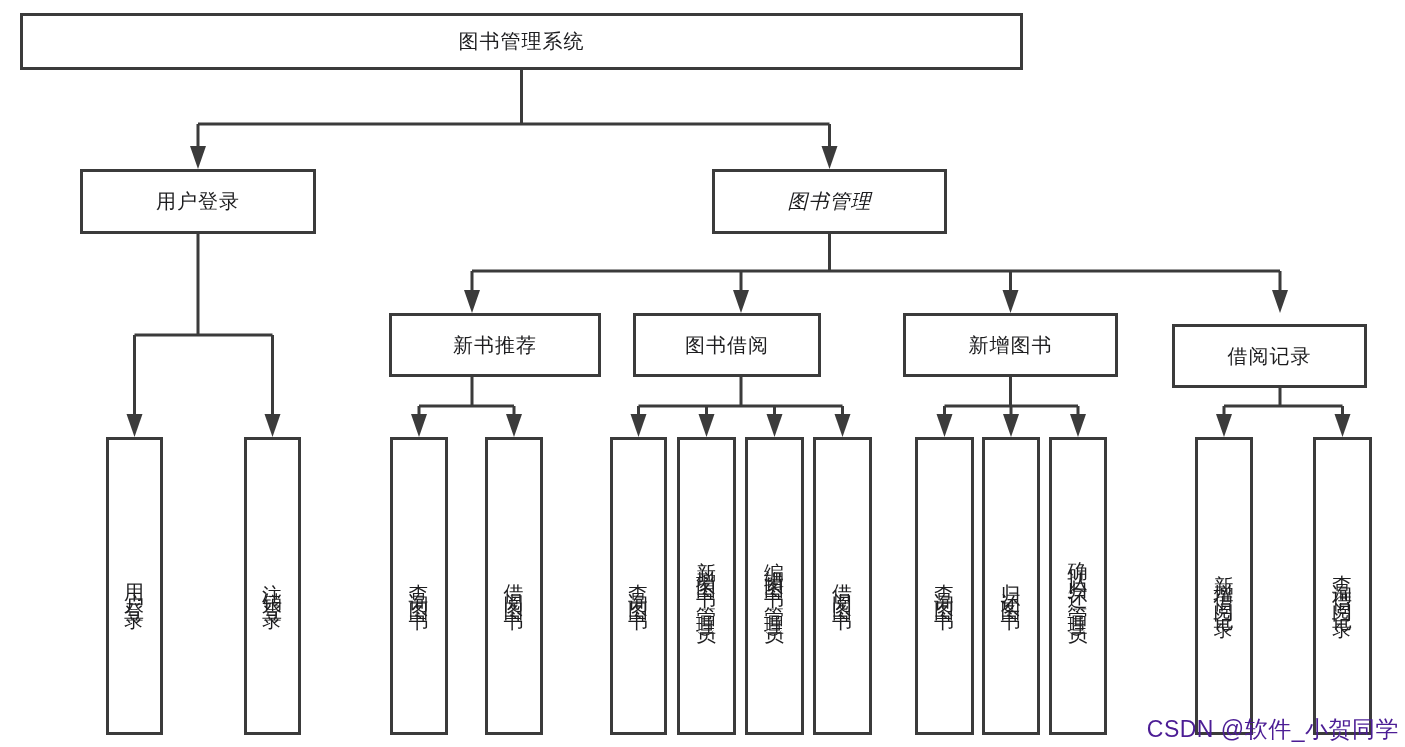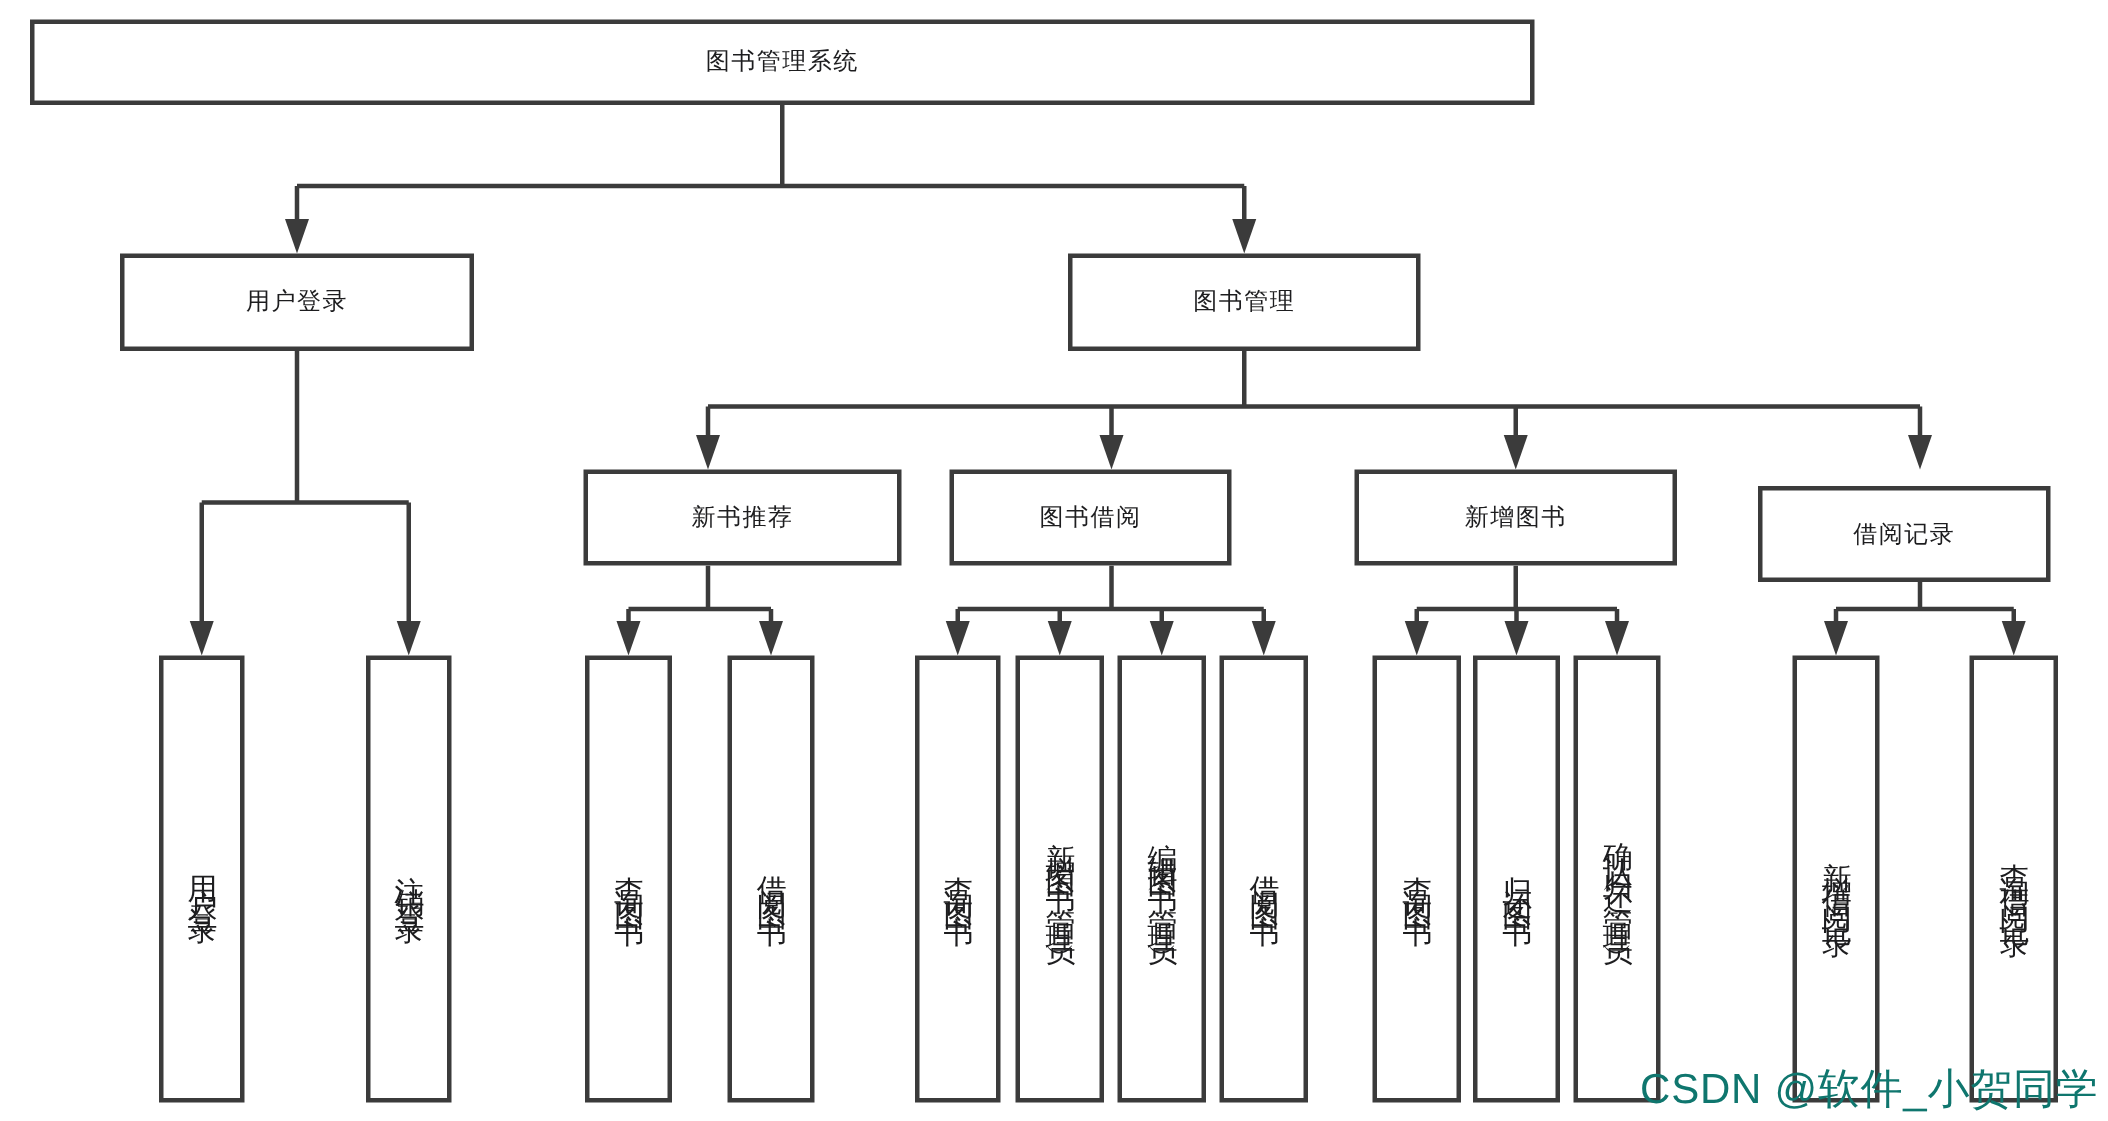--- a/index.html
+++ b/index.html
@@ -15,34 +15,34 @@
     position:absolute;
     box-sizing:border-box;
     background:#ffffff;
     border:3px solid #3b3b3b;
     color:#1d1d1f;
     display:flex;
     align-items:center;
     justify-content:center;
     z-index:2;
   }
-  .node { font-size:16px; letter-spacing:1px; }
+  .node { font-size:20px; letter-spacing:1px; }
   .leaf span {
     writing-mode:vertical-rl;
     text-orientation:mixed;
     font-size:20px;
     letter-spacing:9px;
     line-height:1;
     white-space:nowrap;
   }
   #watermark {
     position:absolute;
     right:6px; bottom:2px;
-    font-size:28px;
-    color:#0f766e;
+    font-size:23px;
+    color:#4c1d95;
     z-index:5;
     letter-spacing:0.5px;
   }
 </style>
 </head>
 <body>
 
 <div id="stage">
 
   <svg id="wires" width="1405" height="747" viewBox="0 0 1405 747">
@@ -81,21 +81,21 @@
       <polygon points="1003,414 1019,414 1011,437"></polygon>
       <polygon points="1070,414 1086,414 1078,437"></polygon>
       <polygon points="1216,414 1232,414 1224,437"></polygon>
       <polygon points="1334.5,414 1350.5,414 1342.5,437"></polygon>
     </g>
   </svg>
 
   <div class="node" style="left:20px; top:13px; width:1003px; height:57px;">图书管理系统</div>
 
   <div class="node" style="left:80px; top:169px; width:236px; height:65px;">用户登录</div>
-  <div class="node" style="left:712px; top:169px; width:235px; height:65px;">图书管理</div>
+  <div class="node" style="left:712px; top:169px; width:235px; height:65px;font-style:italic;">图书管理</div>
 
   <div class="node" style="left:366px; top:313px; width:212px; height:64px;margin-left:23px;">新书推荐</div>
   <div class="node" style="left:633px; top:313px; width:188px; height:64px;">图书借阅</div>
   <div class="node" style="left:903px; top:313px; width:215px; height:64px;">新增图书</div>
   <div class="node" style="left:1172px; top:324px; width:195px; height:64px;">借阅记录</div>
 
   <div class="leaf" style="left:106px; top:437px; width:57px; height:298px;">
     <span>用户登录</span>
     </div>
   <div class="leaf" style="left:244px; top:437px; width:57px; height:298px;">

